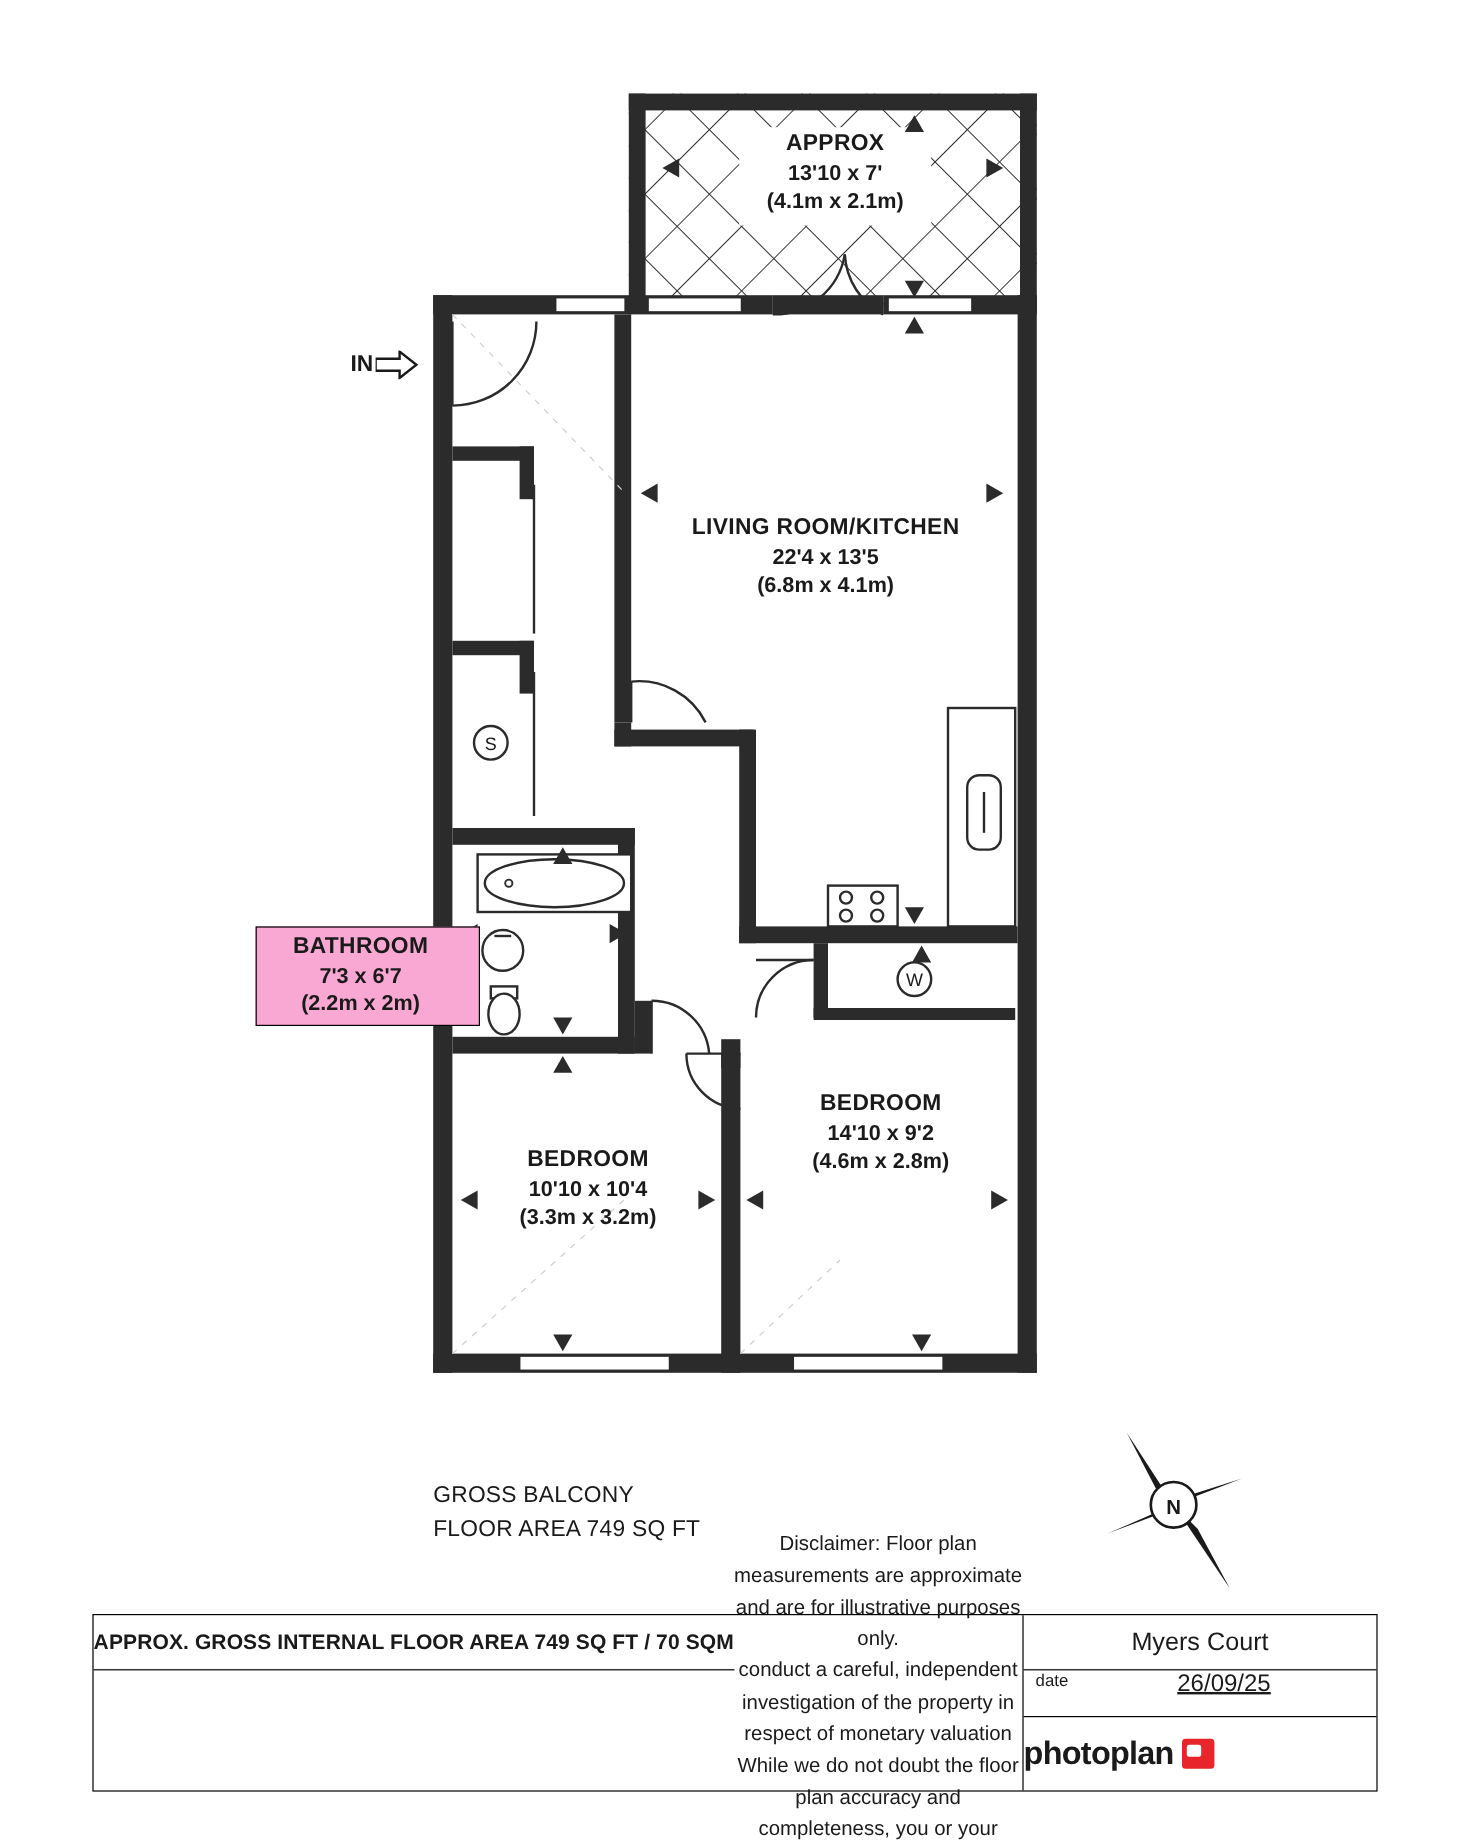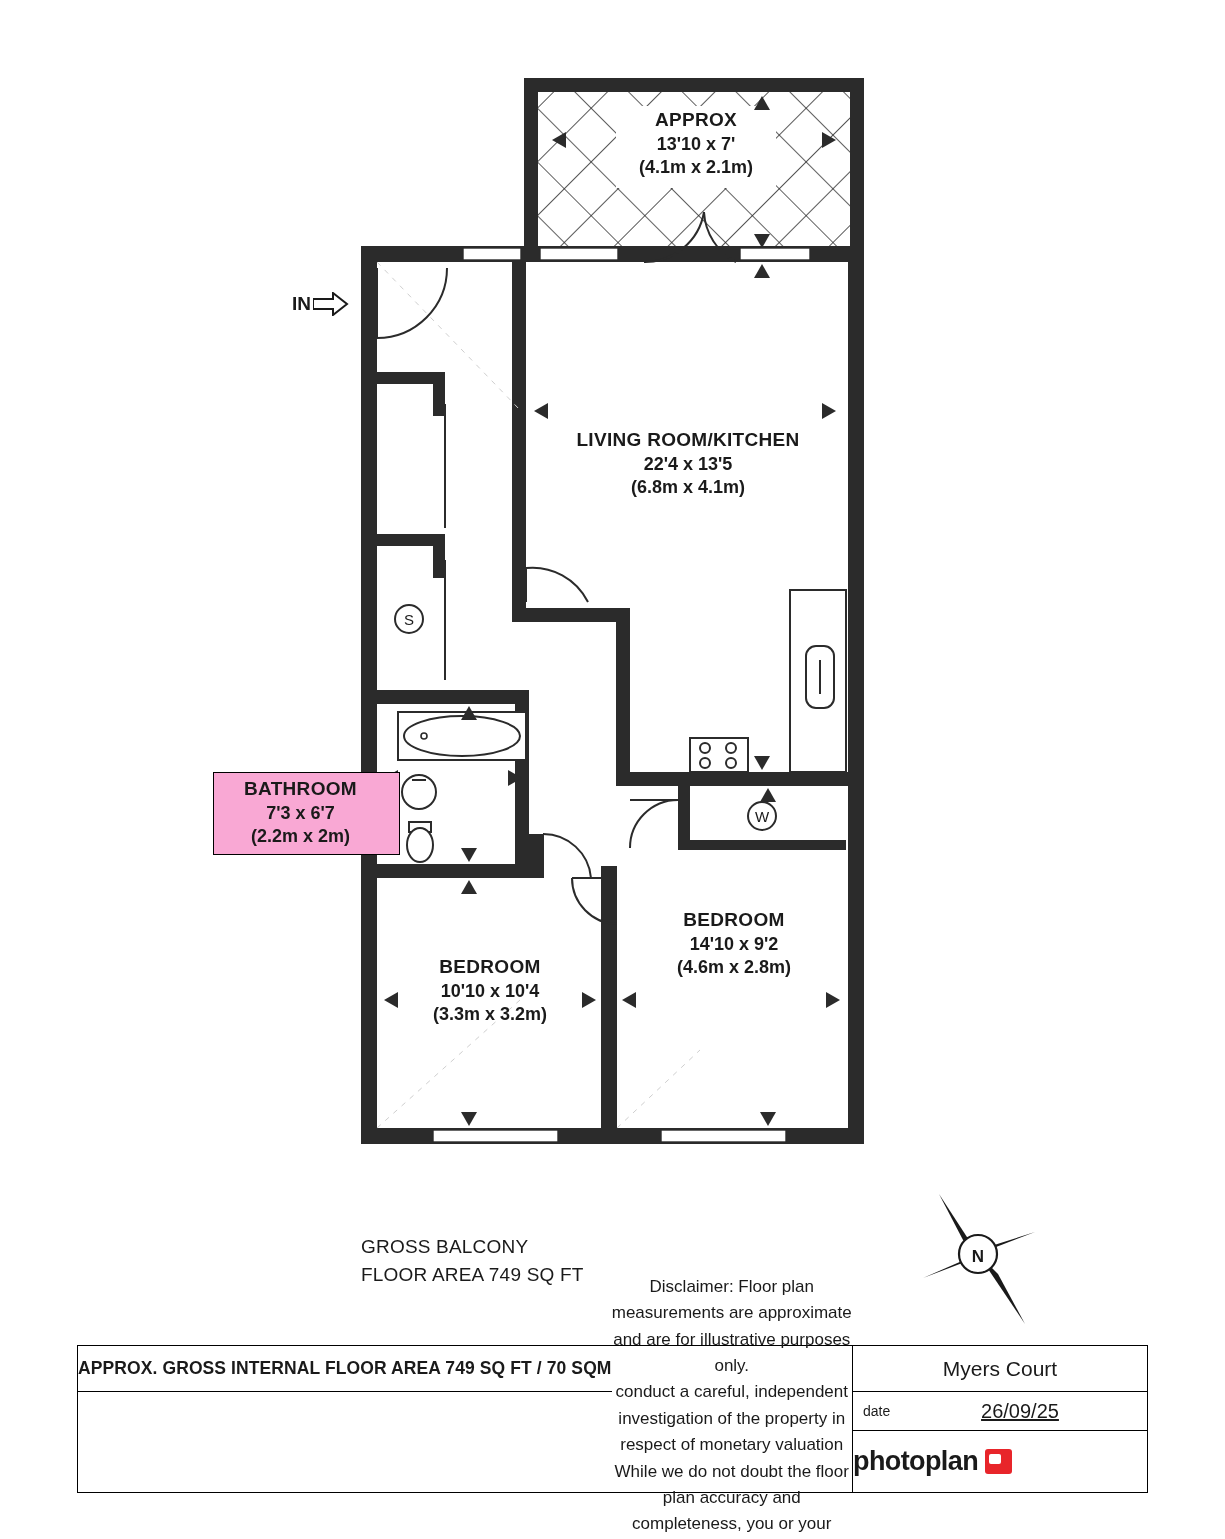--- a/index.html
+++ b/index.html
@@ -115,21 +115,21 @@
     border-bottom: 1.6px solid #000;
     display: flex;
     align-items: center;
     justify-content: center;
     font-size: 21px;
   }
   .date-row {
     height: 38px;
     border-bottom: 1.6px solid #000;
     display: flex;
-    align-items: center;
+    align-items: flex-start;
     font-size: 14px;
   }
   .date-label {
     padding-left: 10px;
     width: 70px;
   }
   .date-value {
     flex: 1;
     text-align: center;
     font-size: 20px;

